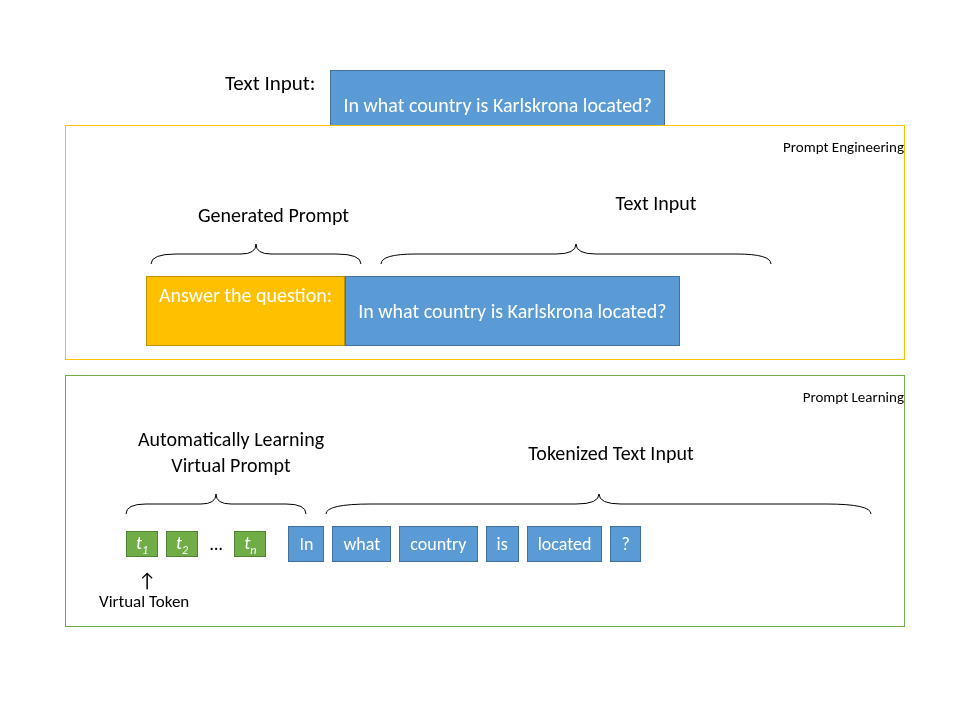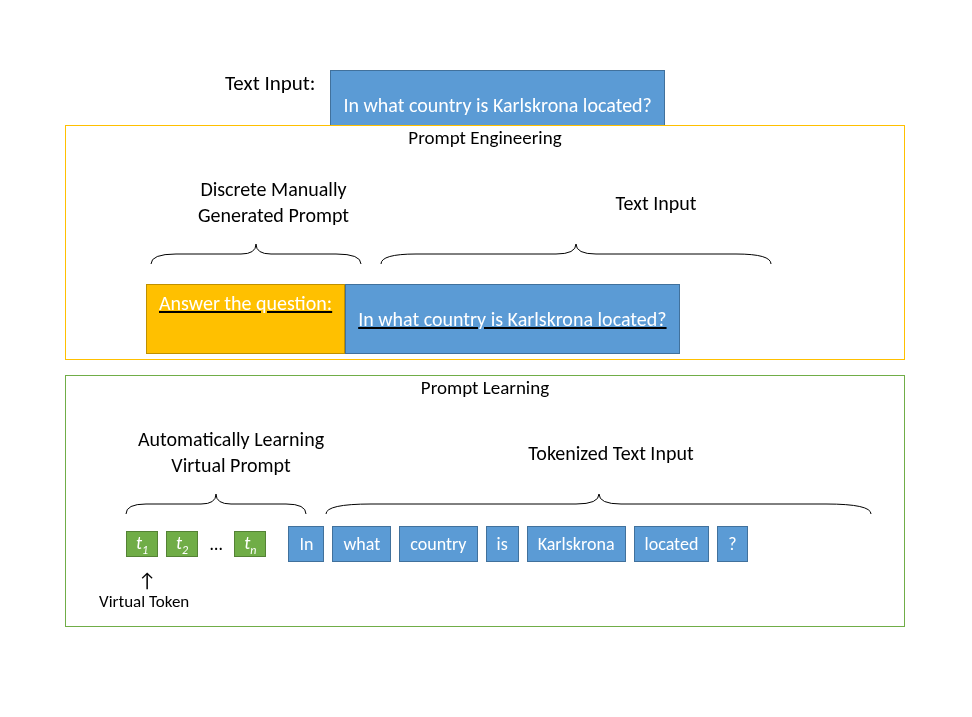--- a/index.html
+++ b/index.html
@@ -63,22 +63,23 @@
   .panel-green {
     position: absolute;
     top: 375px;
     left: 65px;
     width: 840px;
     height: 252px;
     border: 1px solid #70ad47;
     background: #ffffff;
   }
   .panel-title {
-    font-size: 19px;
-    text-align: center;
+    font-size: 15px;
+    text-align: right;
+    margin-top: 12px;
   }
   .sub-label {
     font-size: 20px;
     text-align: center;
     line-height: 1.3;
   }
   
   .pe-labels {
     position: absolute;
     top: 50px;
@@ -90,24 +91,23 @@
     width: 255px;
   }
   .pe-label-right {
     position: absolute;
     left: 440px;
     width: 300px;
     top: 14px;
   }
   .pe-boxes {
     position: absolute;
-    top: 158px;
+    top: 150px;
     left: 80px;
     display: flex;
-    text-decoration: underline;
   }
   
   .pl-labels {
     position: absolute;
     top: 50px;
     width: 100%;
   }
   .pl-label-left {
     position: absolute;
     left: 40px;
@@ -166,21 +166,21 @@
 <div class="text-input-row">
   <span class="label">Text Input:</span>
   <span class="blue-box">In what country is Karlskrona located?</span>
 </div>
 
 <div class="panel-orange">
   <div class="panel-title">Prompt Engineering</div>
 
   <div class="pe-labels">
     <div class="sub-label pe-label-left">
-      <span>Discrete Manually</span><br>
+      <br>
       <span>Generated Prompt</span>
     </div>
     <div class="sub-label pe-label-right">Text Input</div>
   </div>
 
   <svg class="brace-svg" style="left:80px;top:110px;" width="220" height="30">
     <path class="brace-path" d="M 5 28 Q 5 18 30 18 L 95 18 Q 110 18 110 8 Q 110 18 125 18 L 190 18 Q 215 18 215 28"></path>
   </svg>
   <svg class="brace-svg" style="left:310px;top:110px;" width="400" height="30">
     <path class="brace-path" d="M 5 28 Q 5 18 40 18 L 180 18 Q 200 18 200 8 Q 200 18 220 18 L 360 18 Q 395 18 395 28"></path>
@@ -213,20 +213,19 @@
   <div class="pl-boxes">
     <span class="green-box"><span>t</span><sub>1</sub></span>
     <span class="green-box"><span>t</span><sub>2</sub></span>
     <span class="ellipsis">…</span>
     <span class="green-box"><span>t</span><sub>n</sub></span>
     <span style="width:6px;display:inline-block;"></span>
     <span class="token-box">In</span>
     <span class="token-box">what</span>
     <span class="token-box">country</span>
     <span class="token-box">is</span>
-    <span class="token-box">Karlskrona</span>
     <span class="token-box">located</span>
     <span class="token-box">?</span>
   </div>
 
   <div class="arrow-up">↑</div>
   <div class="virtual-token-label">Virtual Token</div>
 </div>
 
 </body></html>

